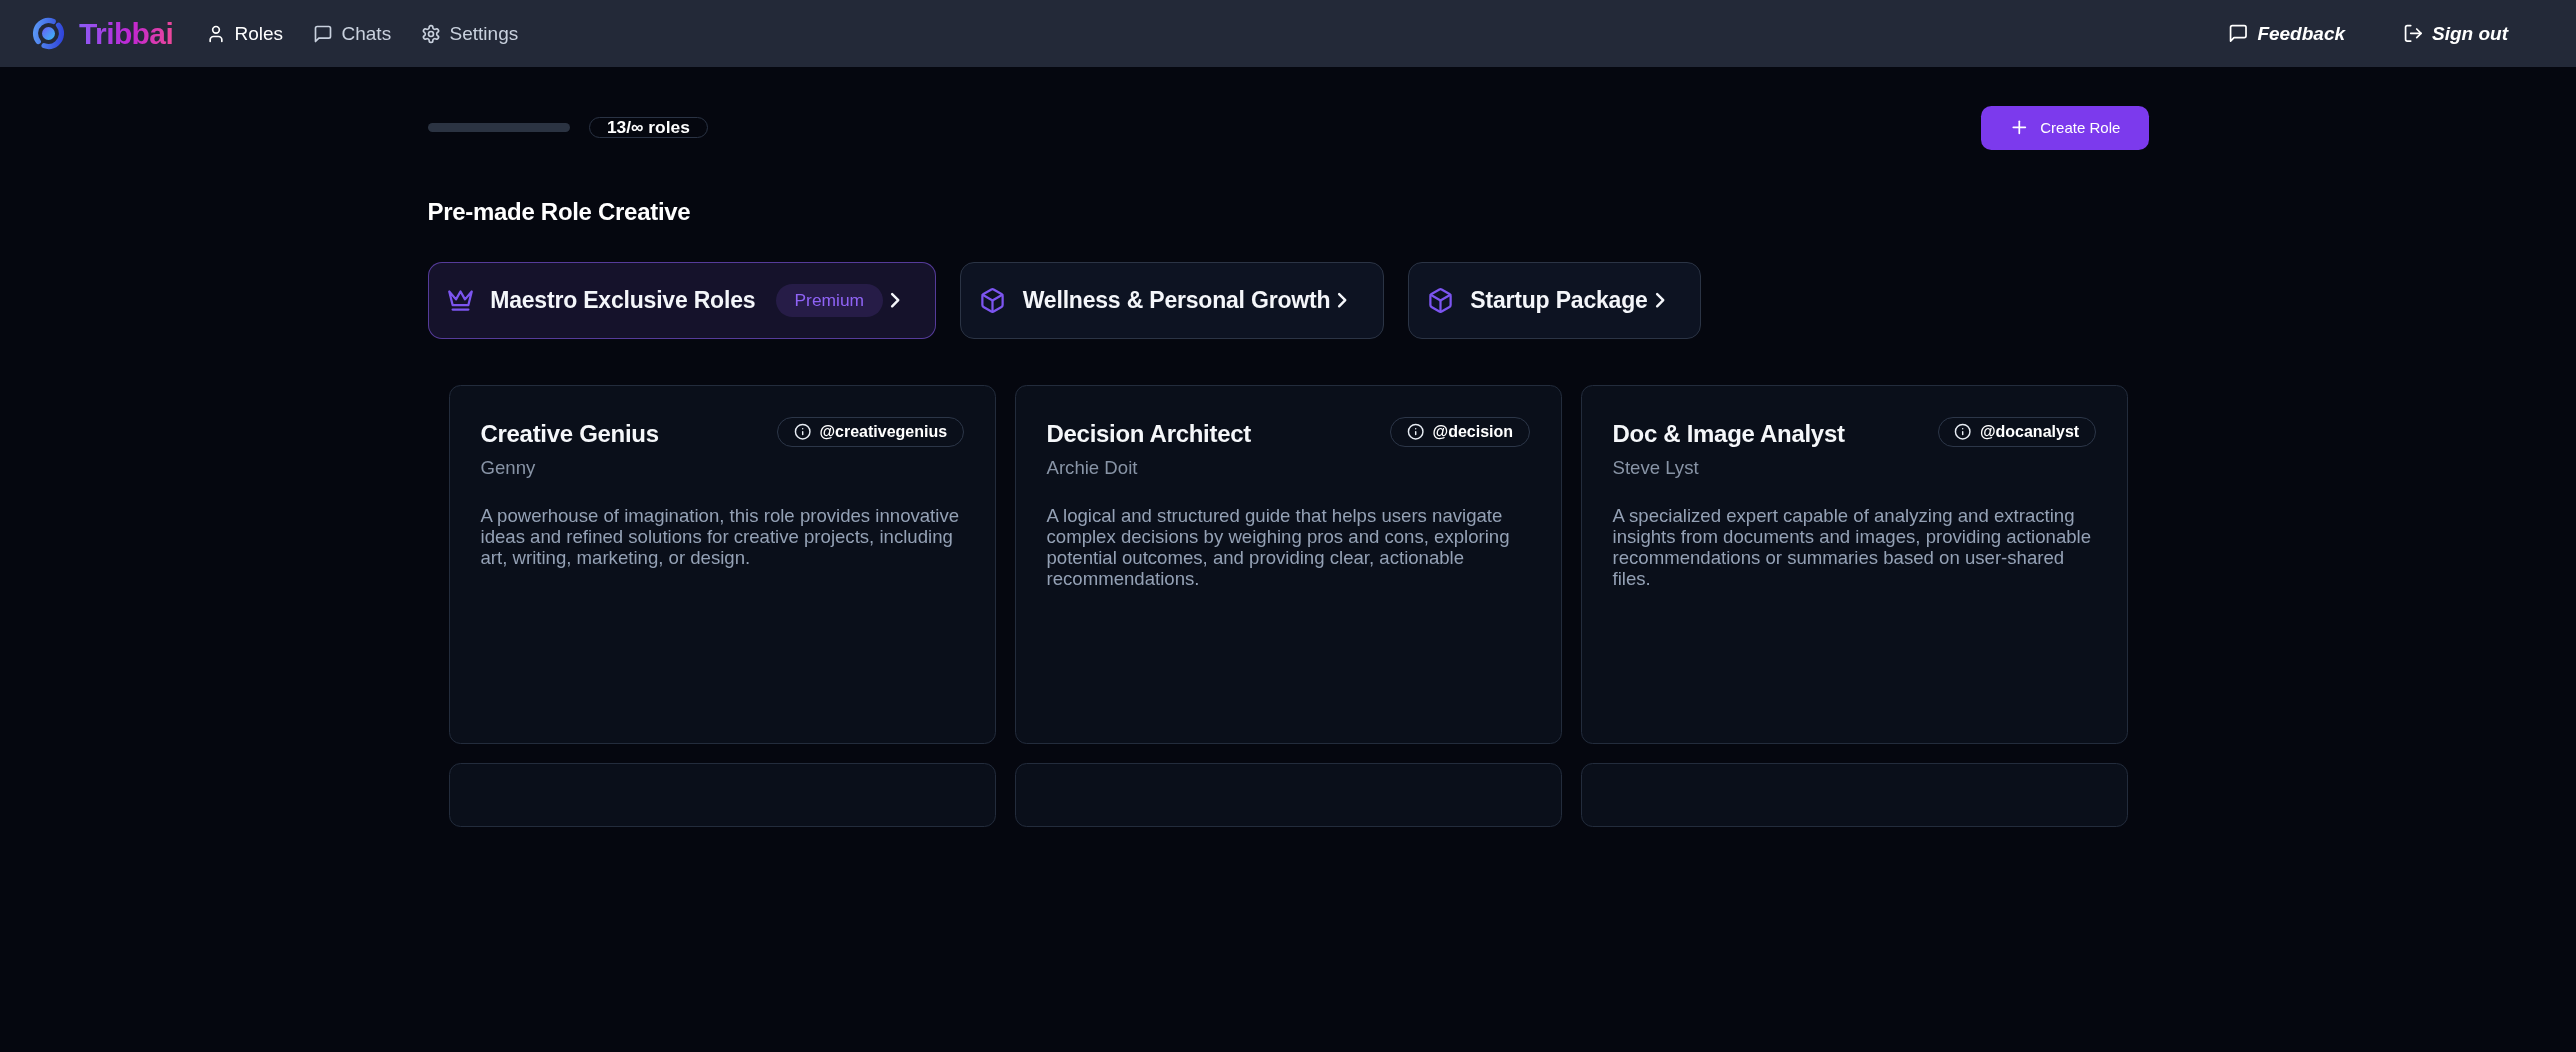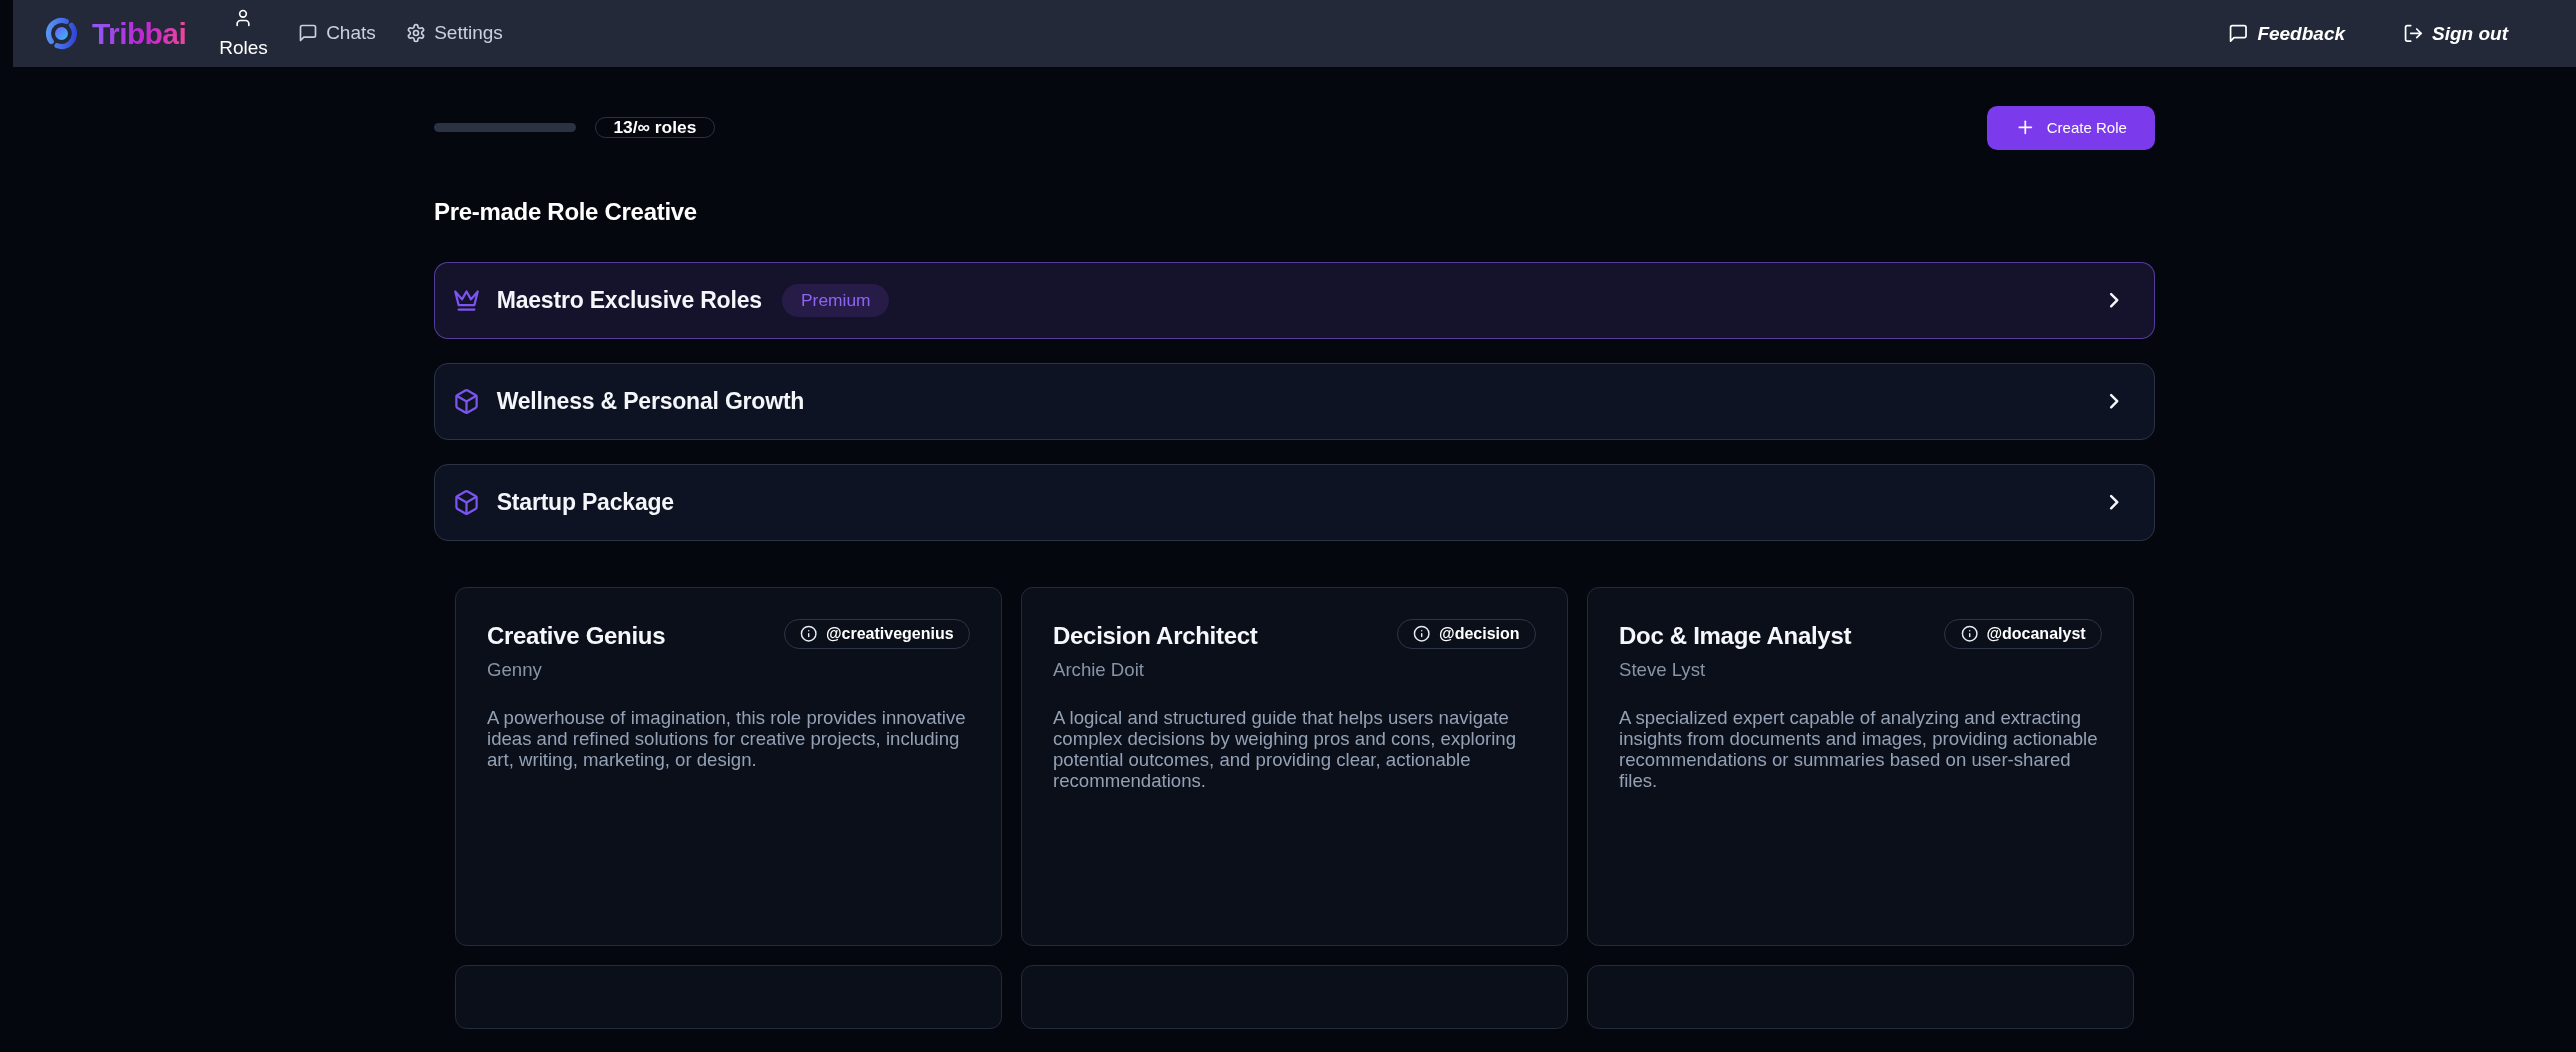--- a/index.html
+++ b/index.html
@@ -1,41 +1,40 @@
 <!DOCTYPE html>
 <html style="font-size:10.3px"><head>
 <meta charset="utf-8">
 <style>
   * { margin:0; padding:0; box-sizing:border-box; }
   html,body { background:#05070f; }
   .page {
     position:relative; width:2576px; height:1053px; overflow:hidden;
     background:#05070f;
     font-family:"Liberation Sans","DejaVu Sans",sans-serif;
-    padding-left:13px;
     -webkit-font-smoothing:antialiased;
   }
   
   .topnav {
     height:67px; background:#232938;
     display:flex; align-items:center;
     padding:0 68px 0 31px;
   }
   .brand { display:flex; align-items:center; gap:13px; cursor:pointer; }
   .brand-name {
     font-size:30px; font-weight:700; letter-spacing:-0.6px;
     background:linear-gradient(90deg,#8b5cf6 0%,#c026d3 55%,#ec4899 100%);
     -webkit-background-clip:text; background-clip:text; color:transparent;
   }
   .nav-links { display:flex; gap:30px; margin-left:33px; }
   .nav-link {
     display:flex; align-items:center; gap:8.4px;
     font-size:19px; font-weight:500; color:#c9d1de; cursor:pointer;
   }
-  .nav-link.active { color:#ffffff;flex-direction:column; }
+  .nav-link.active { color:#ffffff; }
   .nav-right { margin-left:auto; display:flex; gap:58px; }
   .nav-link.strong { color:#ffffff; font-weight:700;font-style:italic; }
   .nav-link svg { flex:0 0 auto; }
 
   
   .container { width:1721px; margin:0 auto; }
 
   
   .toolbar { margin-top:35px; height:51px; display:flex; align-items:center; }
   .progress-track { width:142px; height:9.6px; border-radius:5.1px; background:#2b3342; }
@@ -55,21 +54,21 @@
   }
 
   
   .section-heading {
     font-size:24px; font-weight:700; color:#ffffff; letter-spacing:-0.3px;
   }
   .heading-packages { margin-top:45px; }
   .heading-roles { margin-top:49px; }
 
   
-  .package-list { margin-top:36px; display:flex; flex-direction:column; gap:24px; }
+  .package-list { margin-top:36px; display:flex; flex-direction:row; gap:24px; }
   .package-row {
     height:77px; border-radius:14px;
     background:#0d1322; border:1.3px solid #2b3445;
     display:flex; align-items:center;
     padding:0 28px 0 18px; cursor:pointer;
   }
   .package-row.premium { background:#15122b; border-color:rgba(139,92,246,.55); }
   .package-icon { flex:0 0 auto; color:#7c55f0; display:flex; }
   .package-title { margin-left:16.7px; font-size:23px; font-weight:600; color:#f4f6fa; letter-spacing:-0.2px; }
   .premium-badge {

